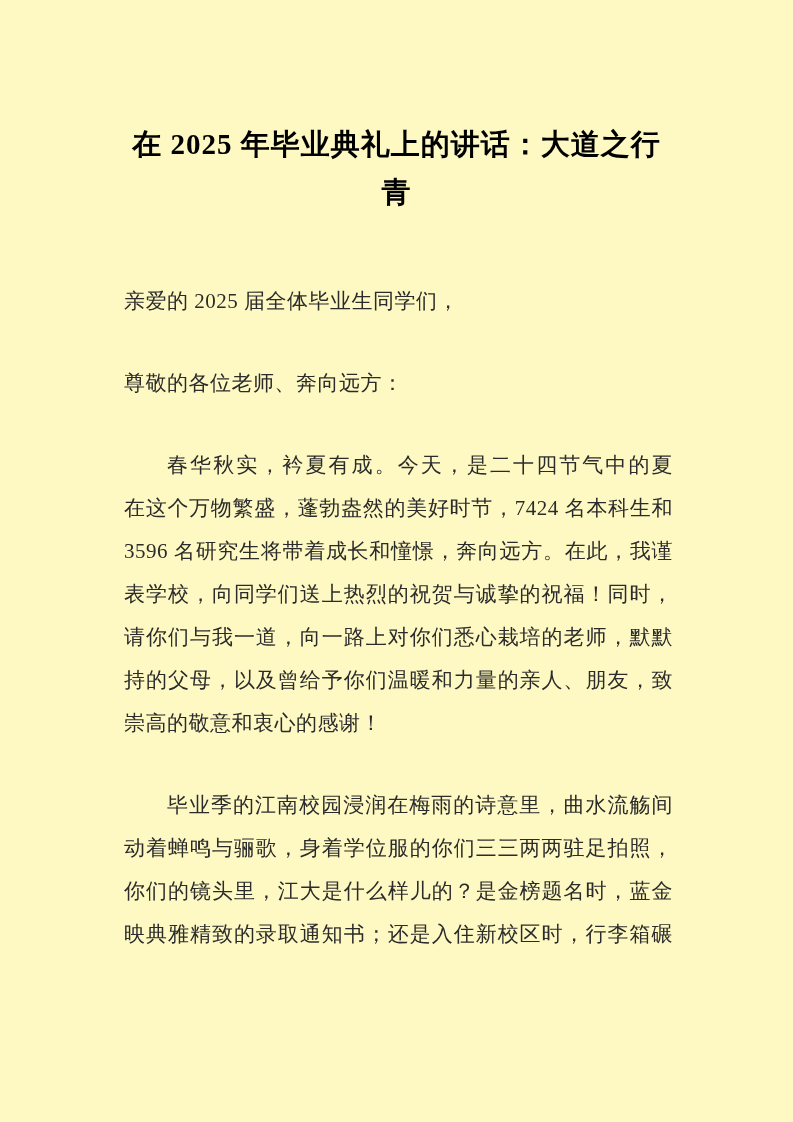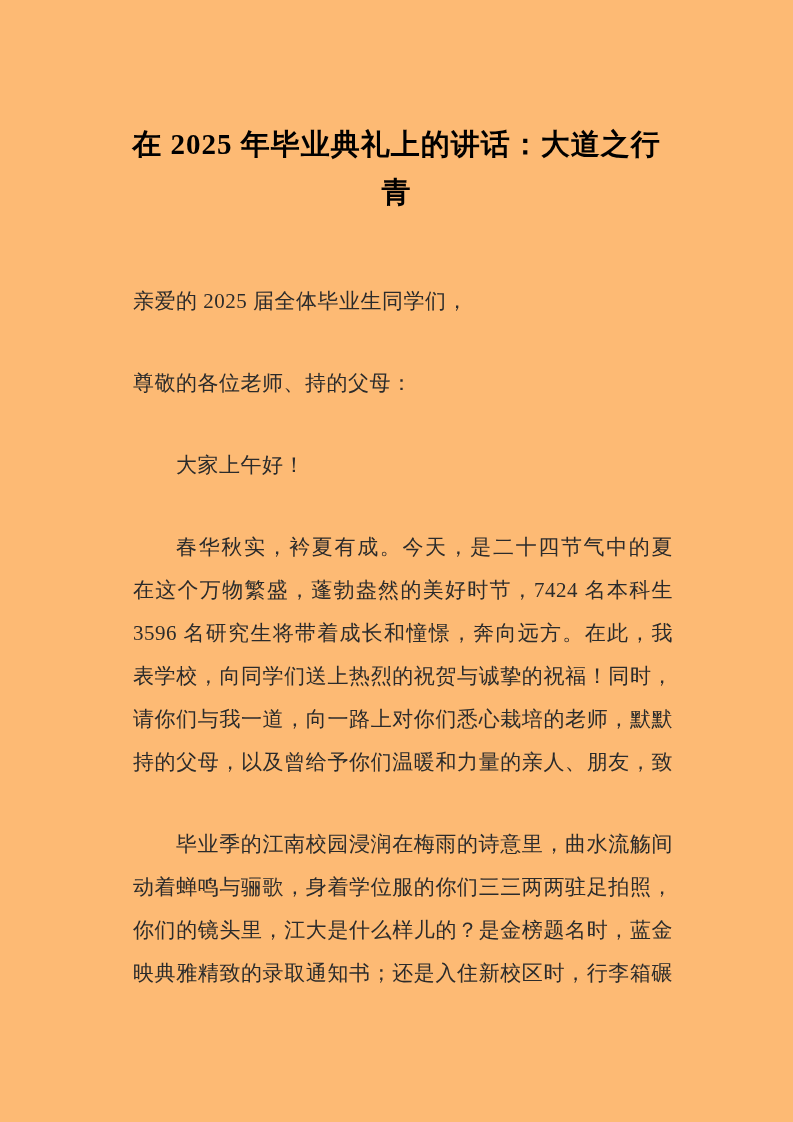--- a/index.html
+++ b/index.html
@@ -2,40 +2,40 @@
 <html lang="zh"><head>
 <meta charset="utf-8">
 <style>
   html, body { margin: 0; padding: 0; background: #ffffff; }
 
   .page {
     position: relative;
     width: 793px;
     height: 1122px;
     margin: 0 auto;
-    background: #fdba74;
+    background: #fef9c3;
     box-sizing: border-box;
     padding: 120px 120px 0 120px;
     overflow: hidden;
     font-family: "Liberation Serif", "DejaVu Serif", serif;
     color: #2b2b2b;
   }
 
   .doc-title {
     margin: 0 0 64px 0;
     font-size: 29px;
     line-height: 48px;
     font-weight: 700;
     text-align: center;
     color: #000000;
     letter-spacing: 1px;
   }
   .doc-title .title-line { display: block; }
 
-  .para { margin: 0 0 39px 13px; }
+  .para { margin: 0 0 39px 4px; }
   .para:last-child { margin-bottom: 0; }
 
   .line {
     display: block;
     height: 43px;
     line-height: 43px;
     font-size: 21px;
     overflow: hidden;
     letter-spacing: 0.5px;
   }
@@ -56,32 +56,30 @@
 
   <h1 class="doc-title">
     <span class="title-line">在 2025 年毕业典礼上的讲话：大道之行 青</span>
   </h1>
 
   <div id="document-body">
       <p class="para">
         <span class="line">亲爱的 2025 届全体毕业生同学们，</span>
       </p>
       <p class="para">
-        <span class="line">尊敬的各位老师、持的父母：</span>
-      </p>
-      <p class="para">
-        <span class="line indent">大家上午好！</span>
+        <span class="line">尊敬的各位老师、奔向远方：</span>
       </p>
       <p class="para">
         <span class="line fill indent">春华秋实，衿夏有成。今天，是二十四节气中的夏至，</span>
         <span class="line fill">在这个万物繁盛，蓬勃盎然的美好时节，7424 名本科生和</span>
         <span class="line fill">3596 名研究生将带着成长和憧憬，奔向远方。在此，我谨代</span>
         <span class="line fill">表学校，向同学们送上热烈的祝贺与诚挚的祝福！同时，也</span>
         <span class="line fill">请你们与我一道，向一路上对你们悉心栽培的老师，默默支</span>
         <span class="line fill">持的父母，以及曾给予你们温暖和力量的亲人、朋友，致以</span>
+        <span class="line">崇高的敬意和衷心的感谢！</span>
       </p>
       <p class="para">
         <span class="line fill indent">毕业季的江南校园浸润在梅雨的诗意里，曲水流觞间浮</span>
         <span class="line fill">动着蝉鸣与骊歌，身着学位服的你们三三两两驻足拍照，在</span>
         <span class="line fill">你们的镜头里，江大是什么样儿的？是金榜题名时，蓝金相</span>
         <span class="line fill">映典雅精致的录取通知书；还是入住新校区时，行李箱碾过</span>
       </p>
     </div>
 
 </div>

